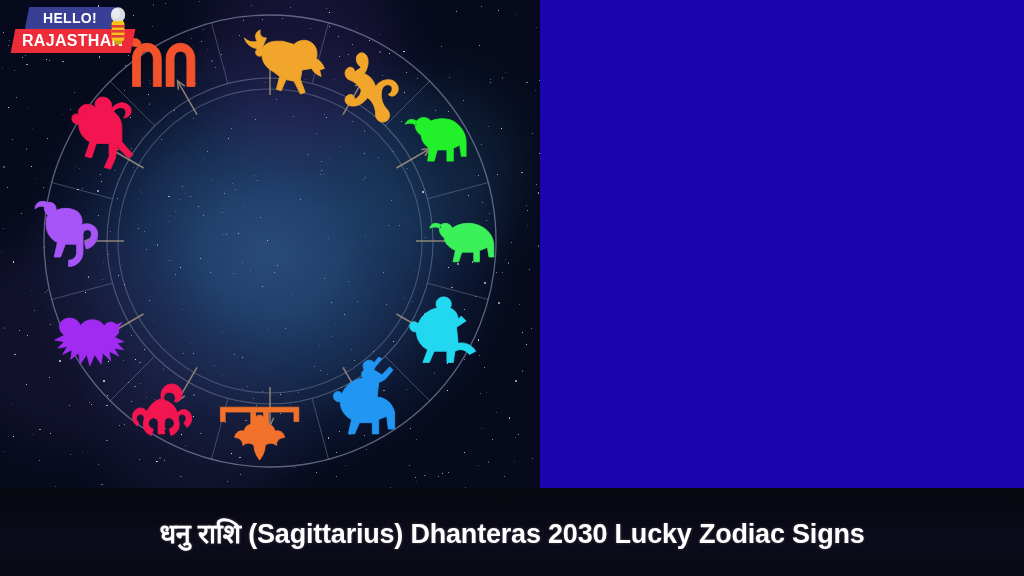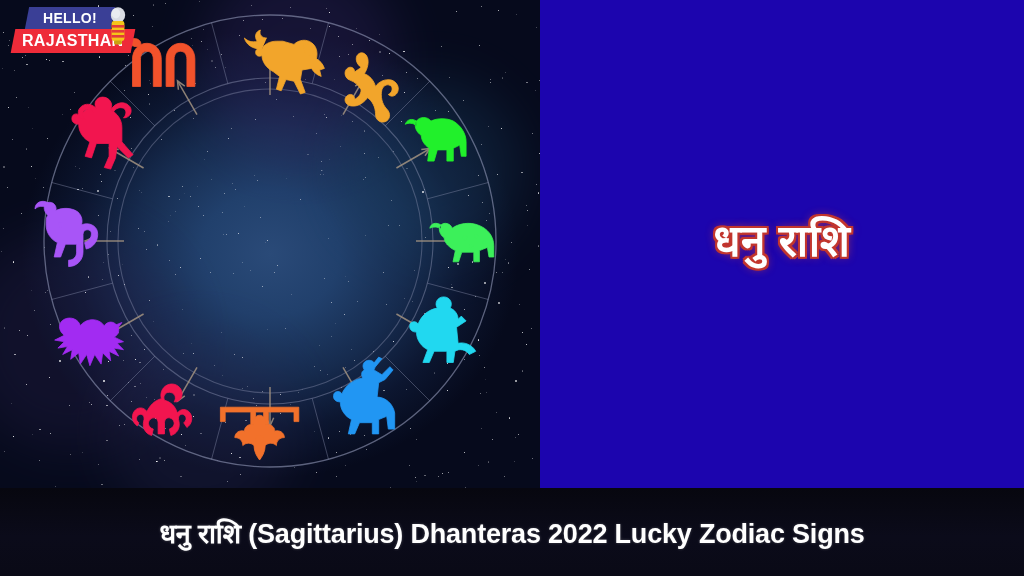--- a/index.html
+++ b/index.html
@@ -796,21 +796,20 @@
         <rect x="4.6" y="19" width="12.8" height="2.6" fill="#e23b3b"></rect>
         <rect x="4.6" y="24" width="12.8" height="2.6" fill="#e23b3b"></rect>
         <rect x="4.6" y="29" width="12.8" height="2.6" fill="#e23b3b"></rect>
         <rect x="7" y="34.5" width="8" height="4" rx="1.4" fill="#c9a310"></rect>
       </svg>
     </div>
   </div>
 
   <div id="right-panel">
     <div id="title-block">
-      <div class="title-line" id="title-hi">धनु राशि</div>
     </div>
   </div>
 
   <div id="caption-bar">
-    <div id="caption-text">धनु राशि (Sagittarius) Dhanteras 2022 Lucky Zodiac Signs</div>
+    <div id="caption-text">धनु राशि (Sagittarius) Dhanteras 2030 Lucky Zodiac Signs</div>
   </div>
 
 </div>
 
 </body></html>

